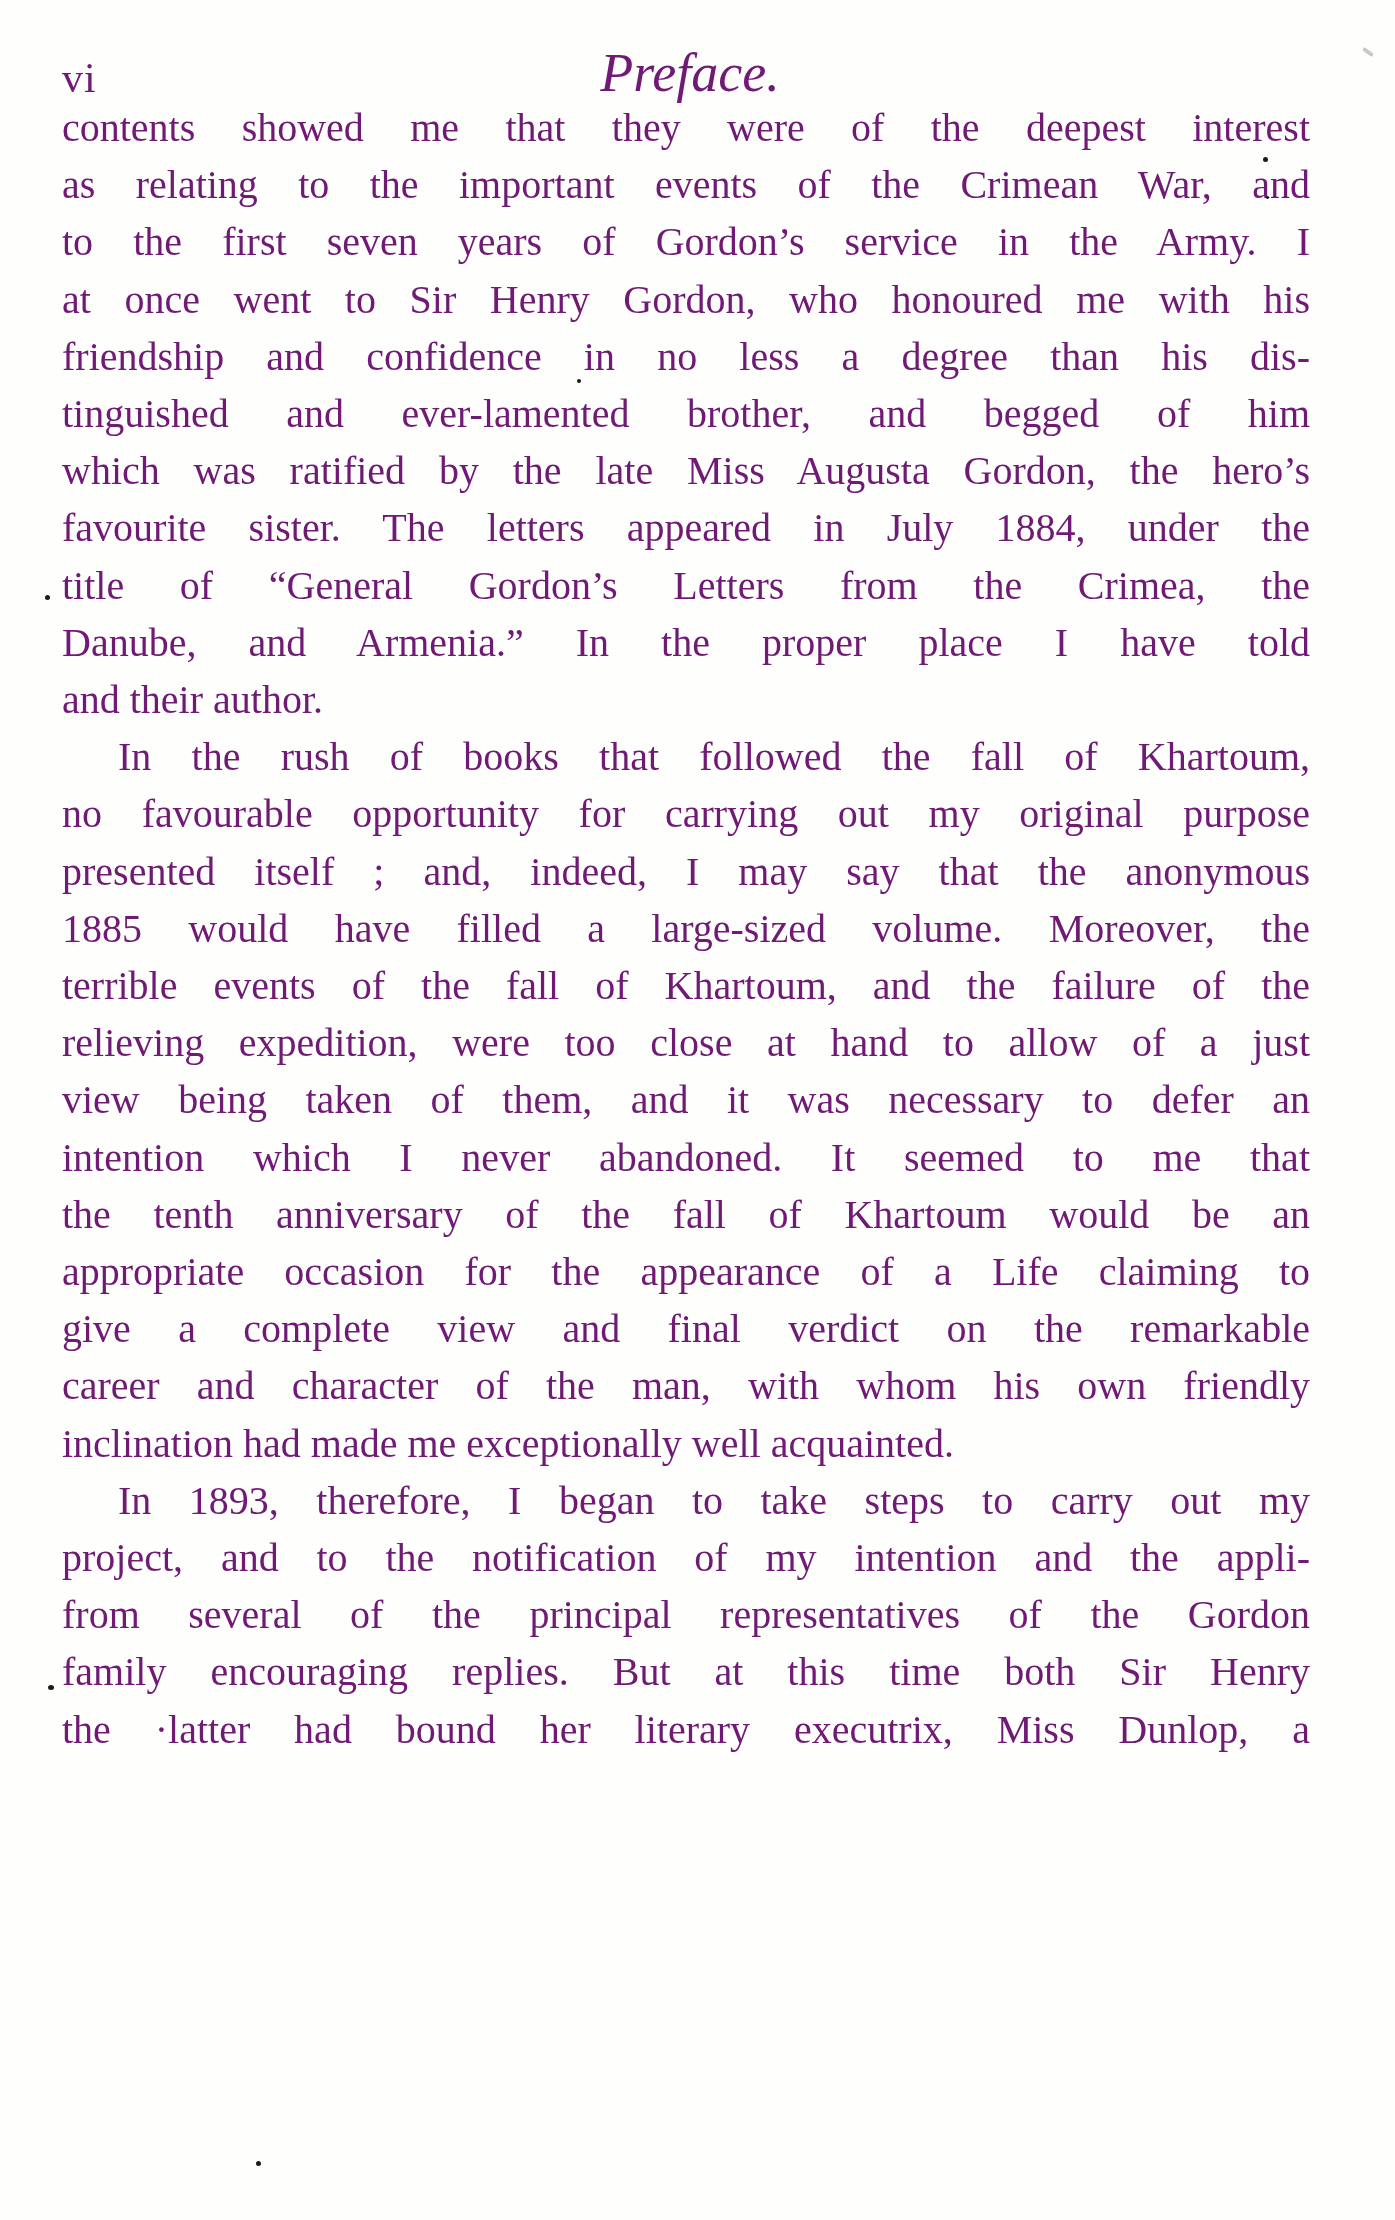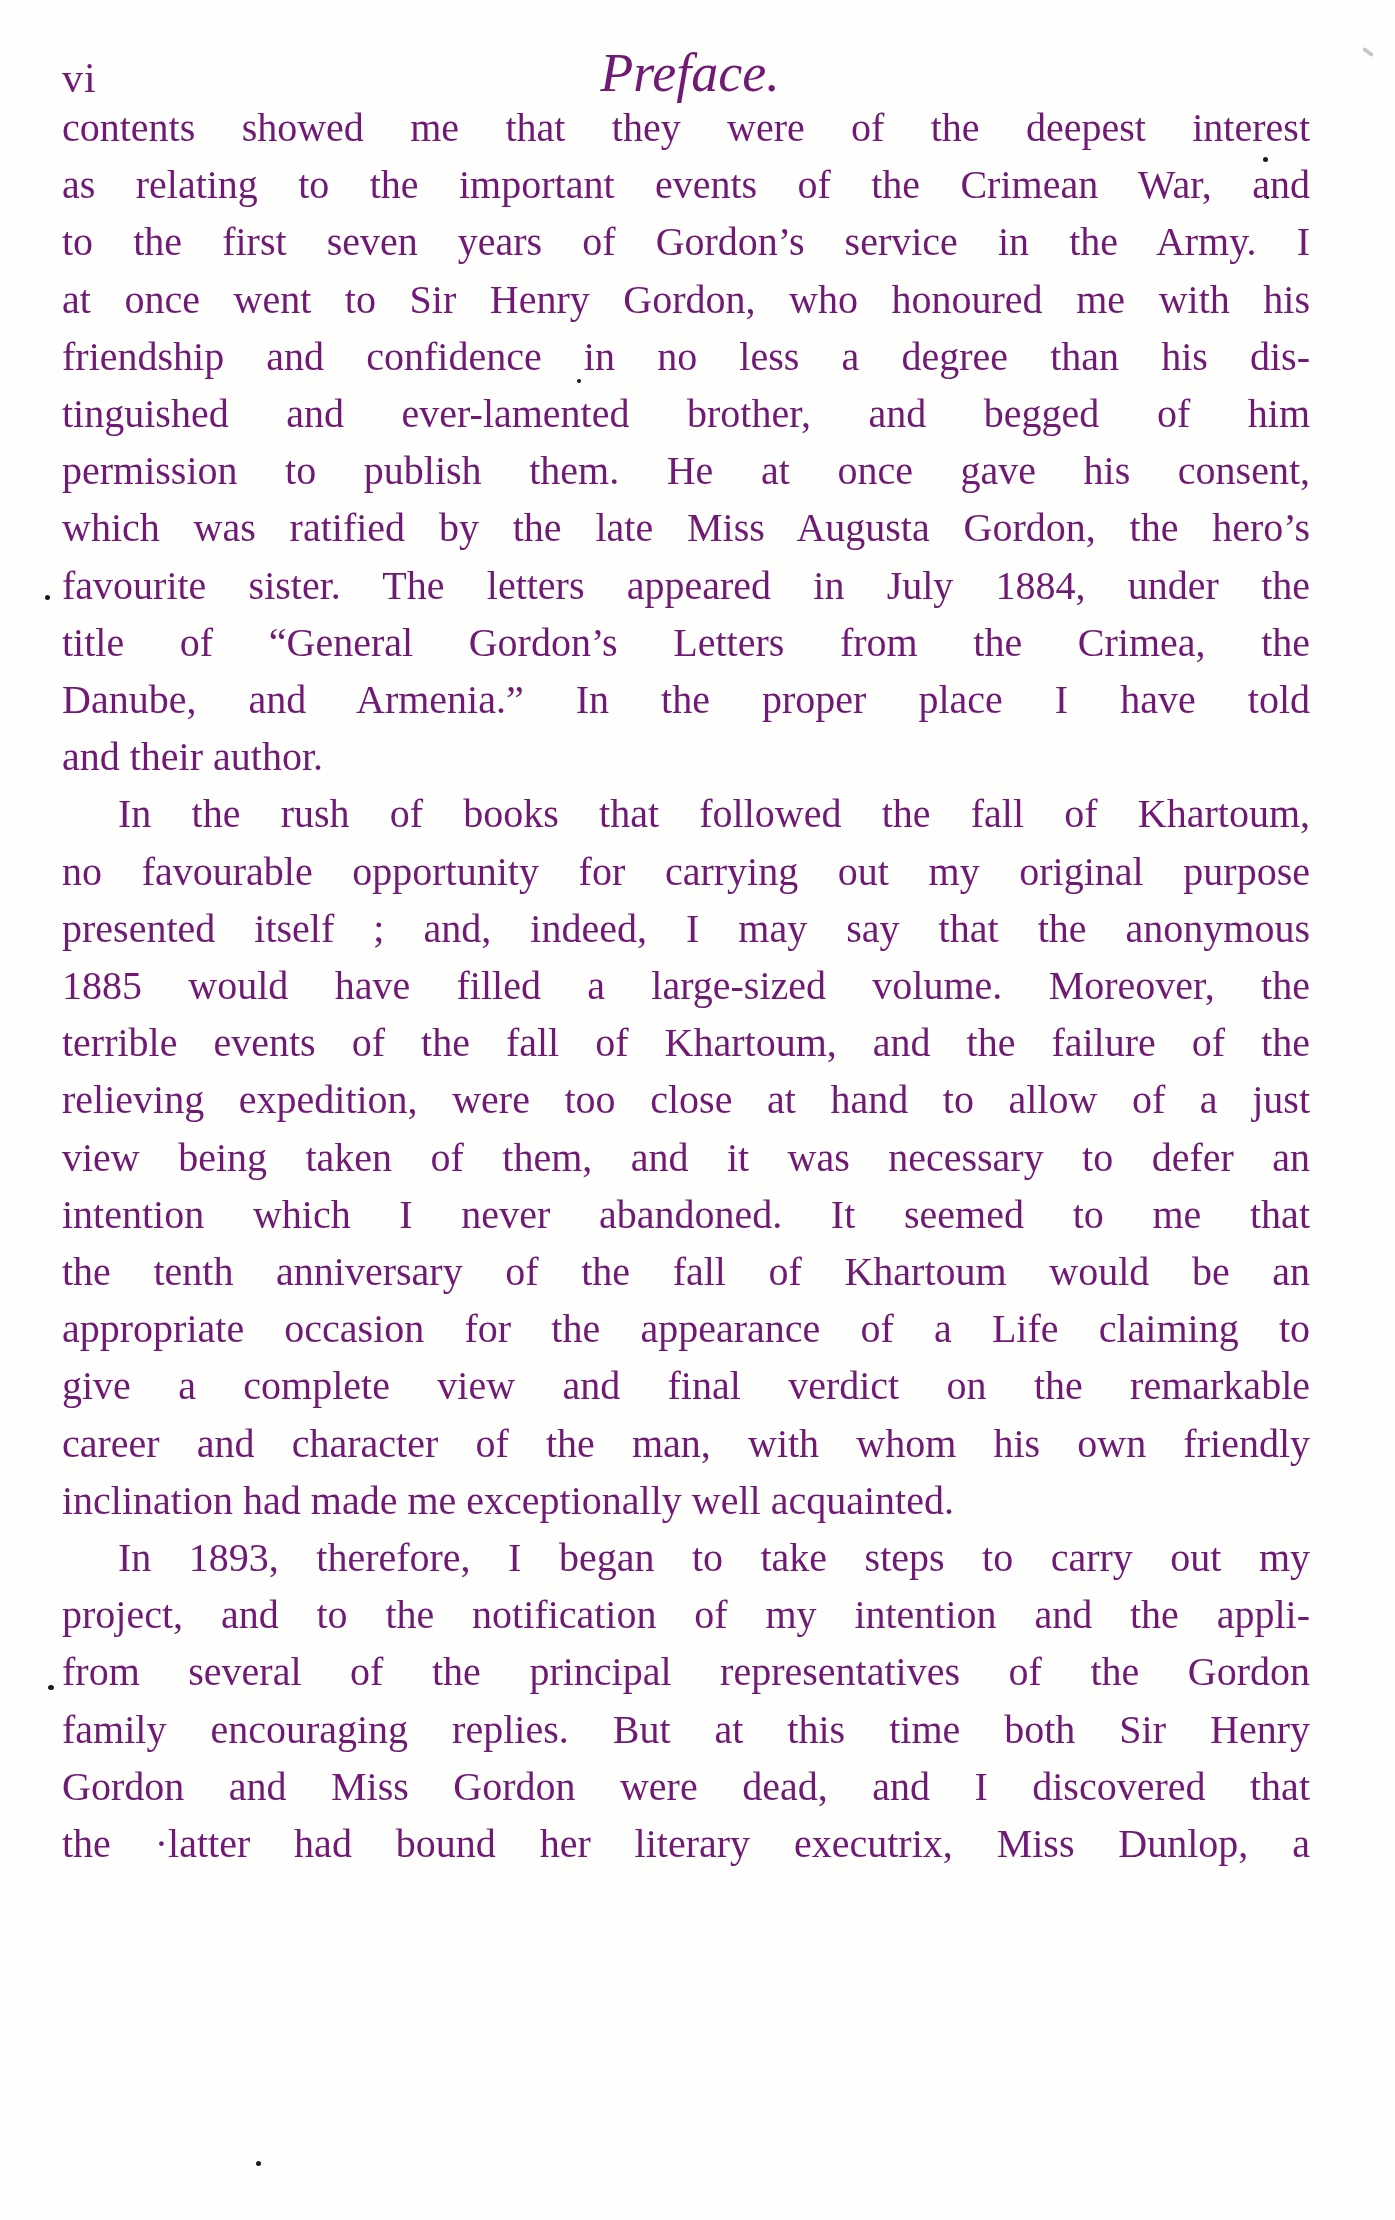--- a/index.html
+++ b/index.html
@@ -81,21 +81,20 @@
 
   <div class="body-text">
 
     <div>
       <div class="line">contents showed me that they were of the deepest interest</div>
       <div class="line">as relating to the important events of the Crimean War, and</div>
       <div class="line">to the first seven years of Gordon’s service in the Army.  I</div>
       <div class="line">at once went to Sir Henry Gordon, who honoured me with his</div>
       <div class="line">friendship and confidence in no less a degree than his dis-</div>
       <div class="line">tinguished and ever-lamented brother, and begged of him</div>
-      <div class="line">permission to publish them.  He at once gave his consent,</div>
       <div class="line">which was ratified by the late Miss Augusta Gordon, the hero’s</div>
       <div class="line">favourite sister.  The letters appeared in July 1884, under the</div>
       <div class="line">title of “General Gordon’s Letters from the Crimea, the</div>
       <div class="line">Danube, and Armenia.”  In the proper place I have told</div>
       <div class="line last">and their author.</div>
     </div>
 
     <div>
       <div class="line indent">In the rush of books that followed the fall of Khartoum,</div>
       <div class="line">no favourable opportunity for carrying out my original purpose</div>
@@ -110,21 +109,20 @@
       <div class="line">give a complete view and final verdict on the remarkable</div>
       <div class="line">career and character of the man, with whom his own friendly</div>
       <div class="line last">inclination had made me exceptionally well acquainted.</div>
     </div>
 
     <div>
       <div class="line indent">In 1893, therefore, I began to take steps to carry out my</div>
       <div class="line">project, and to the notification of my intention and the appli-</div>
       <div class="line">from several of the principal representatives of the Gordon</div>
       <div class="line">family encouraging replies.  But at this time both Sir Henry</div>
-      <div class="line">Gordon and Miss Gordon were dead, and I discovered that</div>
       <div class="line">the ·latter had bound her literary executrix, Miss Dunlop, a</div>
 
     </div>
 
   </div>
 
   <div class="speck" style="left:1263px;top:157px;width:5px;height:5px;"></div>
   <div class="speck" style="left:1266px;top:196px;width:3px;height:3px;"></div>
   <div class="speck" style="left:577px;top:379px;width:4px;height:4px;"></div>
   <div class="speck" style="left:45px;top:595px;width:5px;height:5px;"></div>

